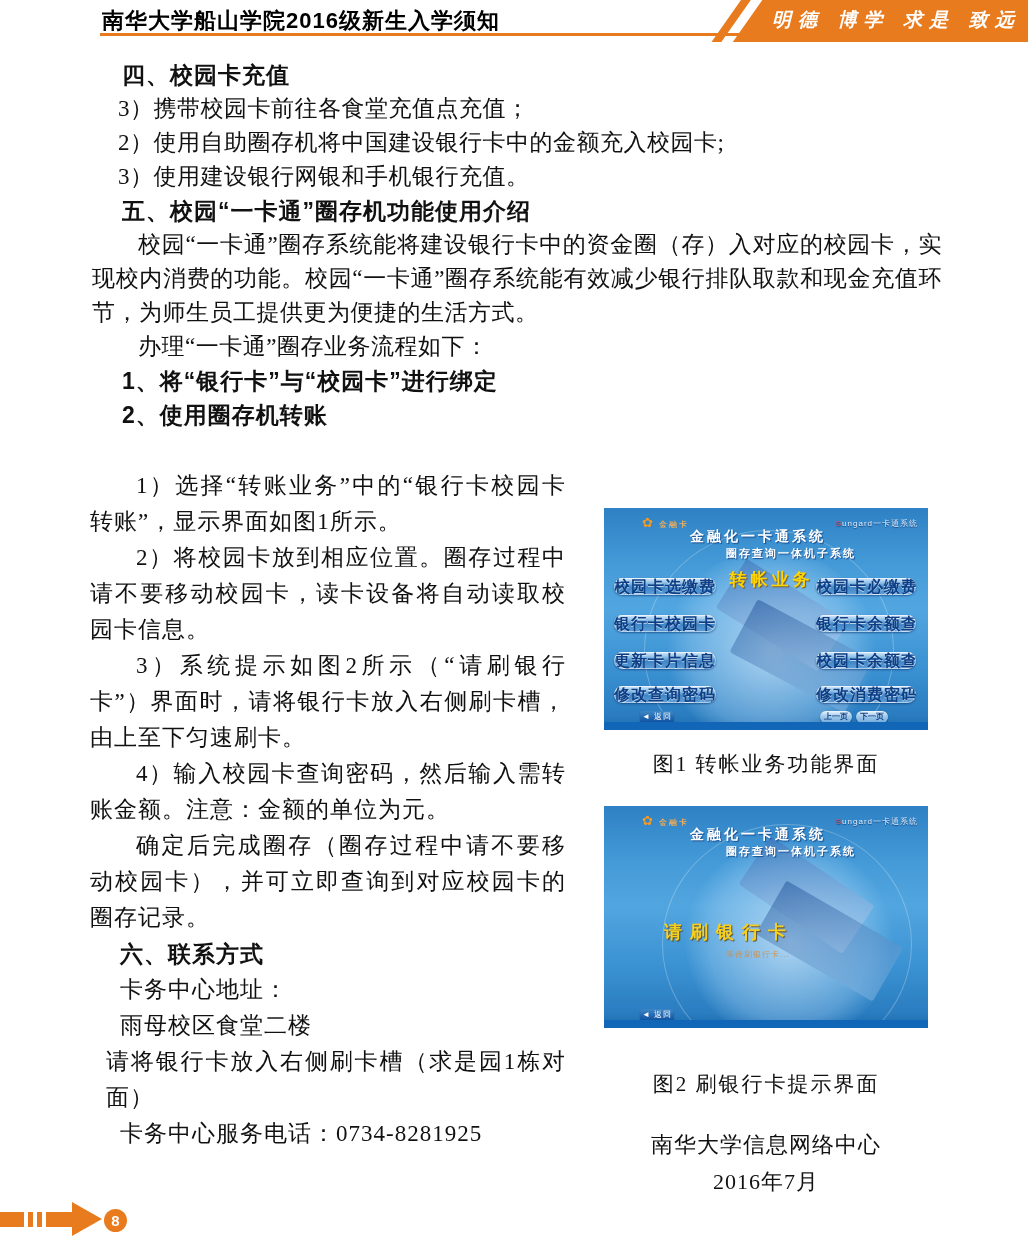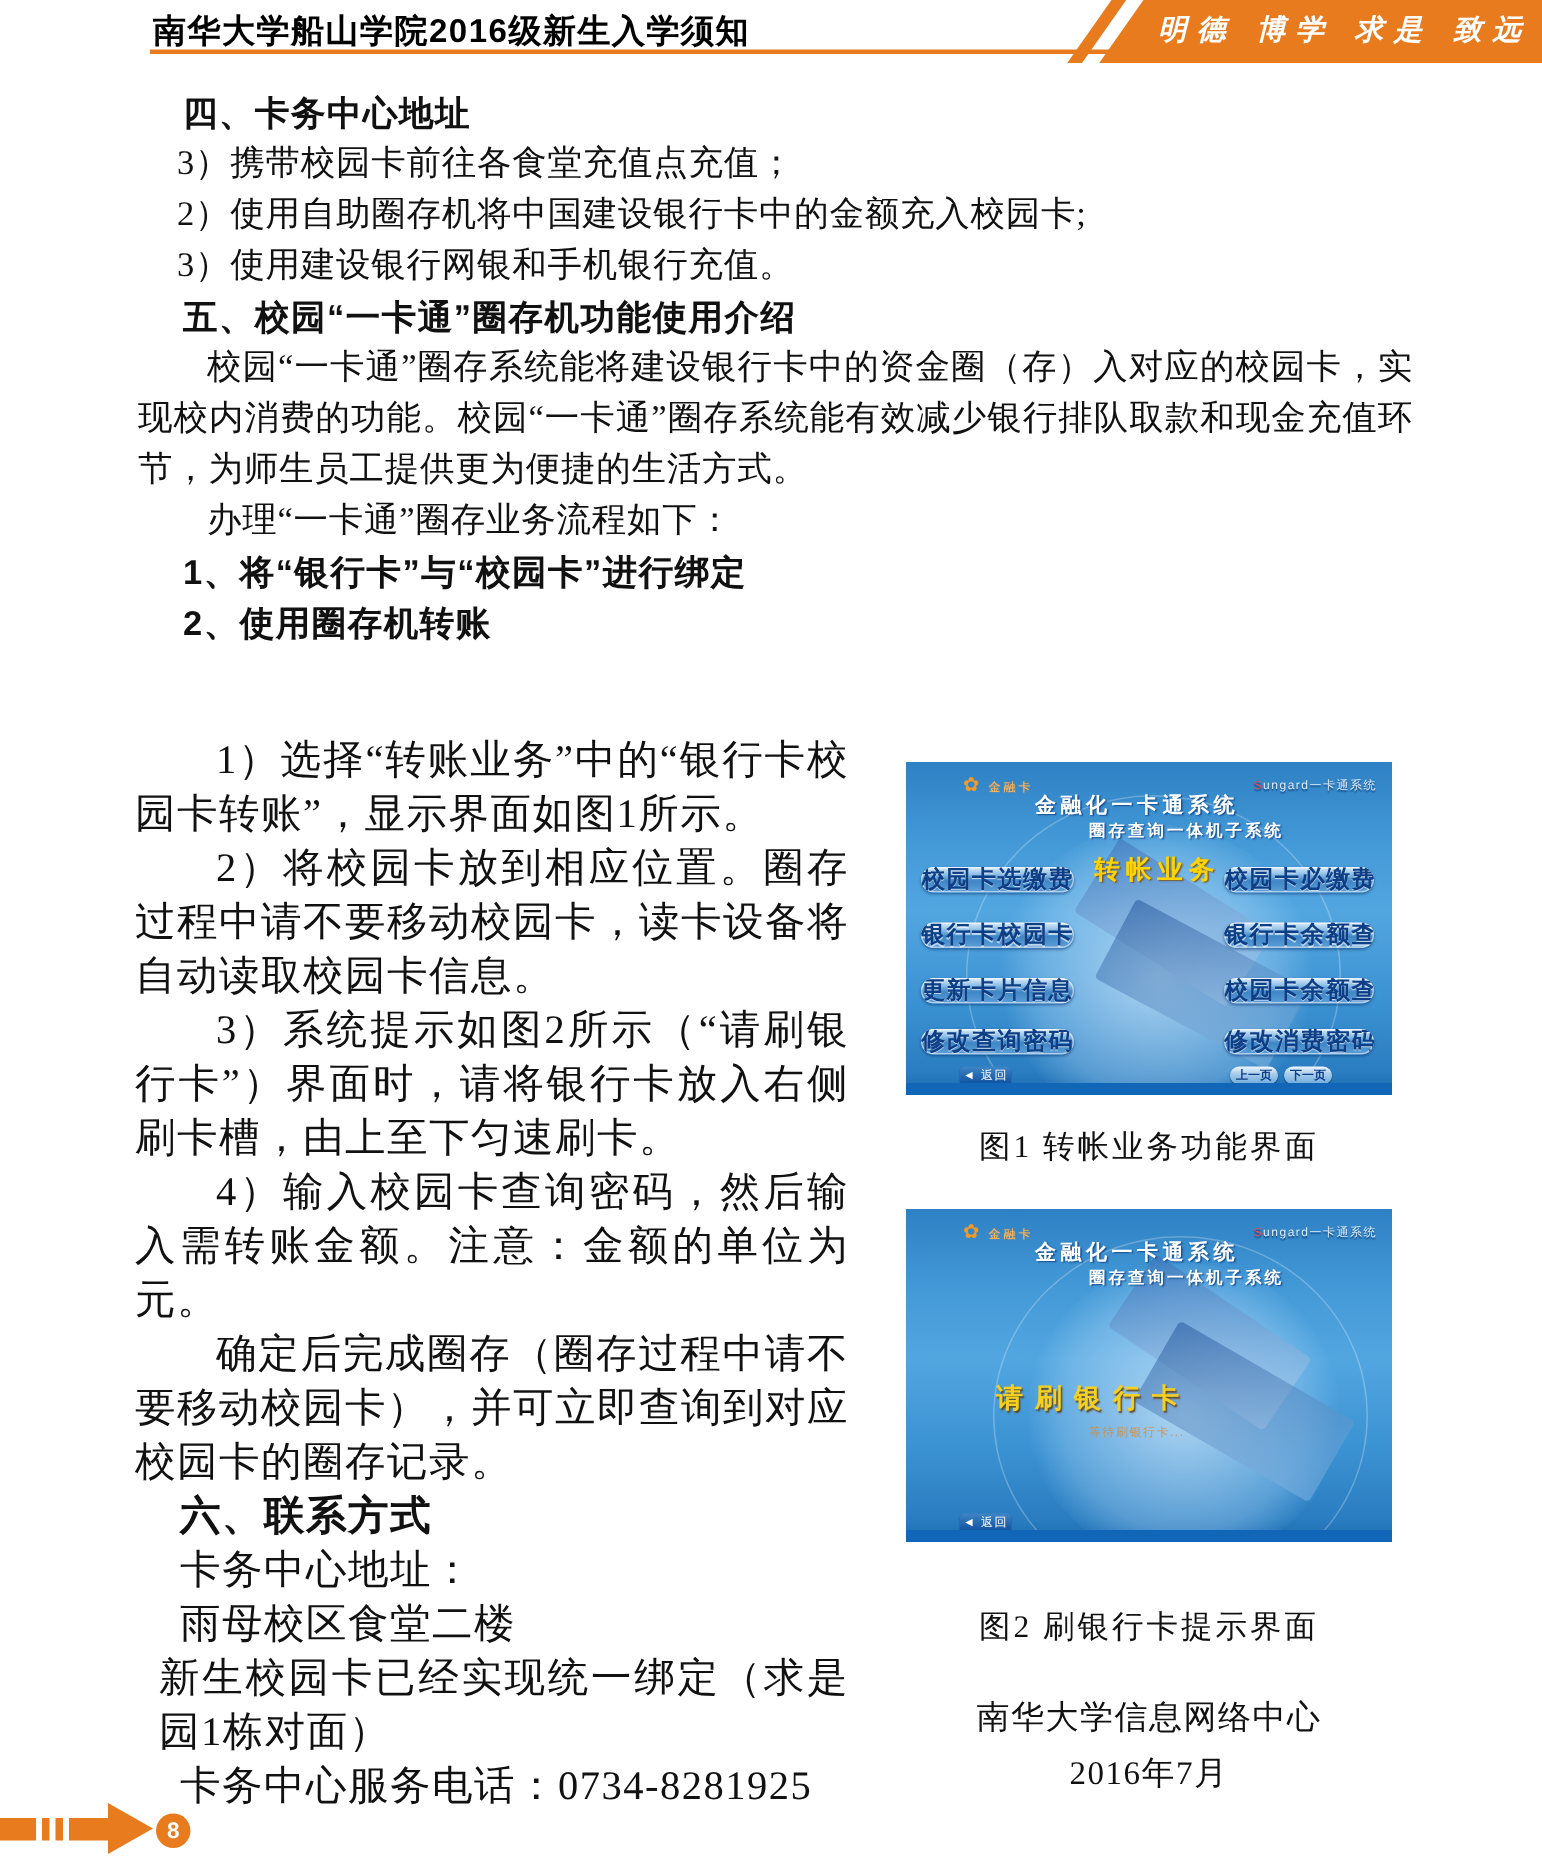--- a/index.html
+++ b/index.html
@@ -21,21 +21,21 @@
     font-size:19px; letter-spacing:7px; white-space:nowrap; }
 
   
   .topblock { position:absolute; left:92px; top:58px; width:850px; font-size:23px; line-height:34px;
     letter-spacing:0.5px; text-align:justify; word-break:break-all; }
   .h-sans { font-family:"Liberation Sans","DejaVu Sans",sans-serif; font-weight:bold; letter-spacing:1px; }
   .ind-h { padding-left:30px; text-align:left; }
   .ind-li { padding-left:26px; text-align:left; }
   .para { text-indent:2em; }
 
-  .leftcol { position:absolute; left:90px; top:488px; width:476px; font-size:27px; line-height:36px;
+  .leftcol { position:absolute; left:90px; top:468px; width:476px; font-size:23px; line-height:36px;
     letter-spacing:1px; text-align:justify; word-break:break-all; }
   .leftcol .para { text-indent:2em; }
   .contact-line { text-align:left; padding-left:30px; }
   .contact-line.wrap { padding-left:16px; text-align:justify; }
 
   
   .rightcol { position:absolute; left:600px; top:508px; width:332px; }
   .figcap { position:absolute; width:332px; text-align:center; font-size:21px; color:#111; letter-spacing:2px; }
   .sig { position:absolute; width:332px; text-align:center; font-size:22px; color:#111; letter-spacing:1px; }
 
@@ -95,41 +95,41 @@
 
   <div class="hdr-title">南华大学船山学院2016级新生入学须知</div>
   <div class="hdr-rule"></div>
   <div class="banner">
     <div class="banner-sliver"></div>
     <div class="banner-main"></div>
     <div class="banner-motto">明德 博学 求是 致远</div>
   </div>
 
   <div class="topblock">
-    <div class="h-sans ind-h">四、卡务中心地址</div>
+    <div class="h-sans ind-h">四、校园卡充值</div>
     <div class="ind-li">3）携带校园卡前往各食堂充值点充值；</div>
     <div class="ind-li">2）使用自助圈存机将中国建设银行卡中的金额充入校园卡;</div>
     <div class="ind-li">3）使用建设银行网银和手机银行充值。</div>
     <div class="h-sans ind-h">五、校园“一卡通”圈存机功能使用介绍</div>
     <div class="para">校园“一卡通”圈存系统能将建设银行卡中的资金圈（存）入对应的校园卡，实现校内消费的功能。校园“一卡通”圈存系统能有效减少银行排队取款和现金充值环节，为师生员工提供更为便捷的生活方式。</div>
     <div class="para">办理“一卡通”圈存业务流程如下：</div>
     <div class="h-sans ind-h">1、将“银行卡”与“校园卡”进行绑定</div>
     <div class="h-sans ind-h">2、使用圈存机转账</div>
   </div>
 
   <div class="leftcol">
     <div class="para">1）选择“转账业务”中的“银行卡校园卡转账”，显示界面如图1所示。</div>
     <div class="para">2）将校园卡放到相应位置。圈存过程中请不要移动校园卡，读卡设备将自动读取校园卡信息。</div>
     <div class="para">3）系统提示如图2所示（“请刷银行卡”）界面时，请将银行卡放入右侧刷卡槽，由上至下匀速刷卡。</div>
     <div class="para">4）输入校园卡查询密码，然后输入需转账金额。注意：金额的单位为元。</div>
     <div class="para">确定后完成圈存（圈存过程中请不要移动校园卡），并可立即查询到对应校园卡的圈存记录。</div>
     <div class="h-sans ind-h">六、联系方式</div>
     <div class="contact-line">卡务中心地址：</div>
     <div class="contact-line">雨母校区食堂二楼</div>
-    <div class="contact-line wrap">新生校园卡已经实现统一绑定（求是园1栋对面）</div>
+    <div class="contact-line wrap">请将银行卡放入右侧刷卡槽（求是园1栋对面）</div>
     <div class="contact-line">卡务中心服务电话：0734-8281925</div>
   </div>
 
   <div class="rightcol">
 
     <div class="shot" style="top:0;">
       <div class="glowcircle" style="left:62px; top:42px;"></div>
       <div class="ringline" style="left:40px; top:22px;"></div>
       <div class="card" style="left:118px; top:78px; width:120px; height:58px; transform:rotate(32deg);
            background:linear-gradient(135deg, rgba(60,110,180,0.55), rgba(200,225,250,0.45));"></div>

